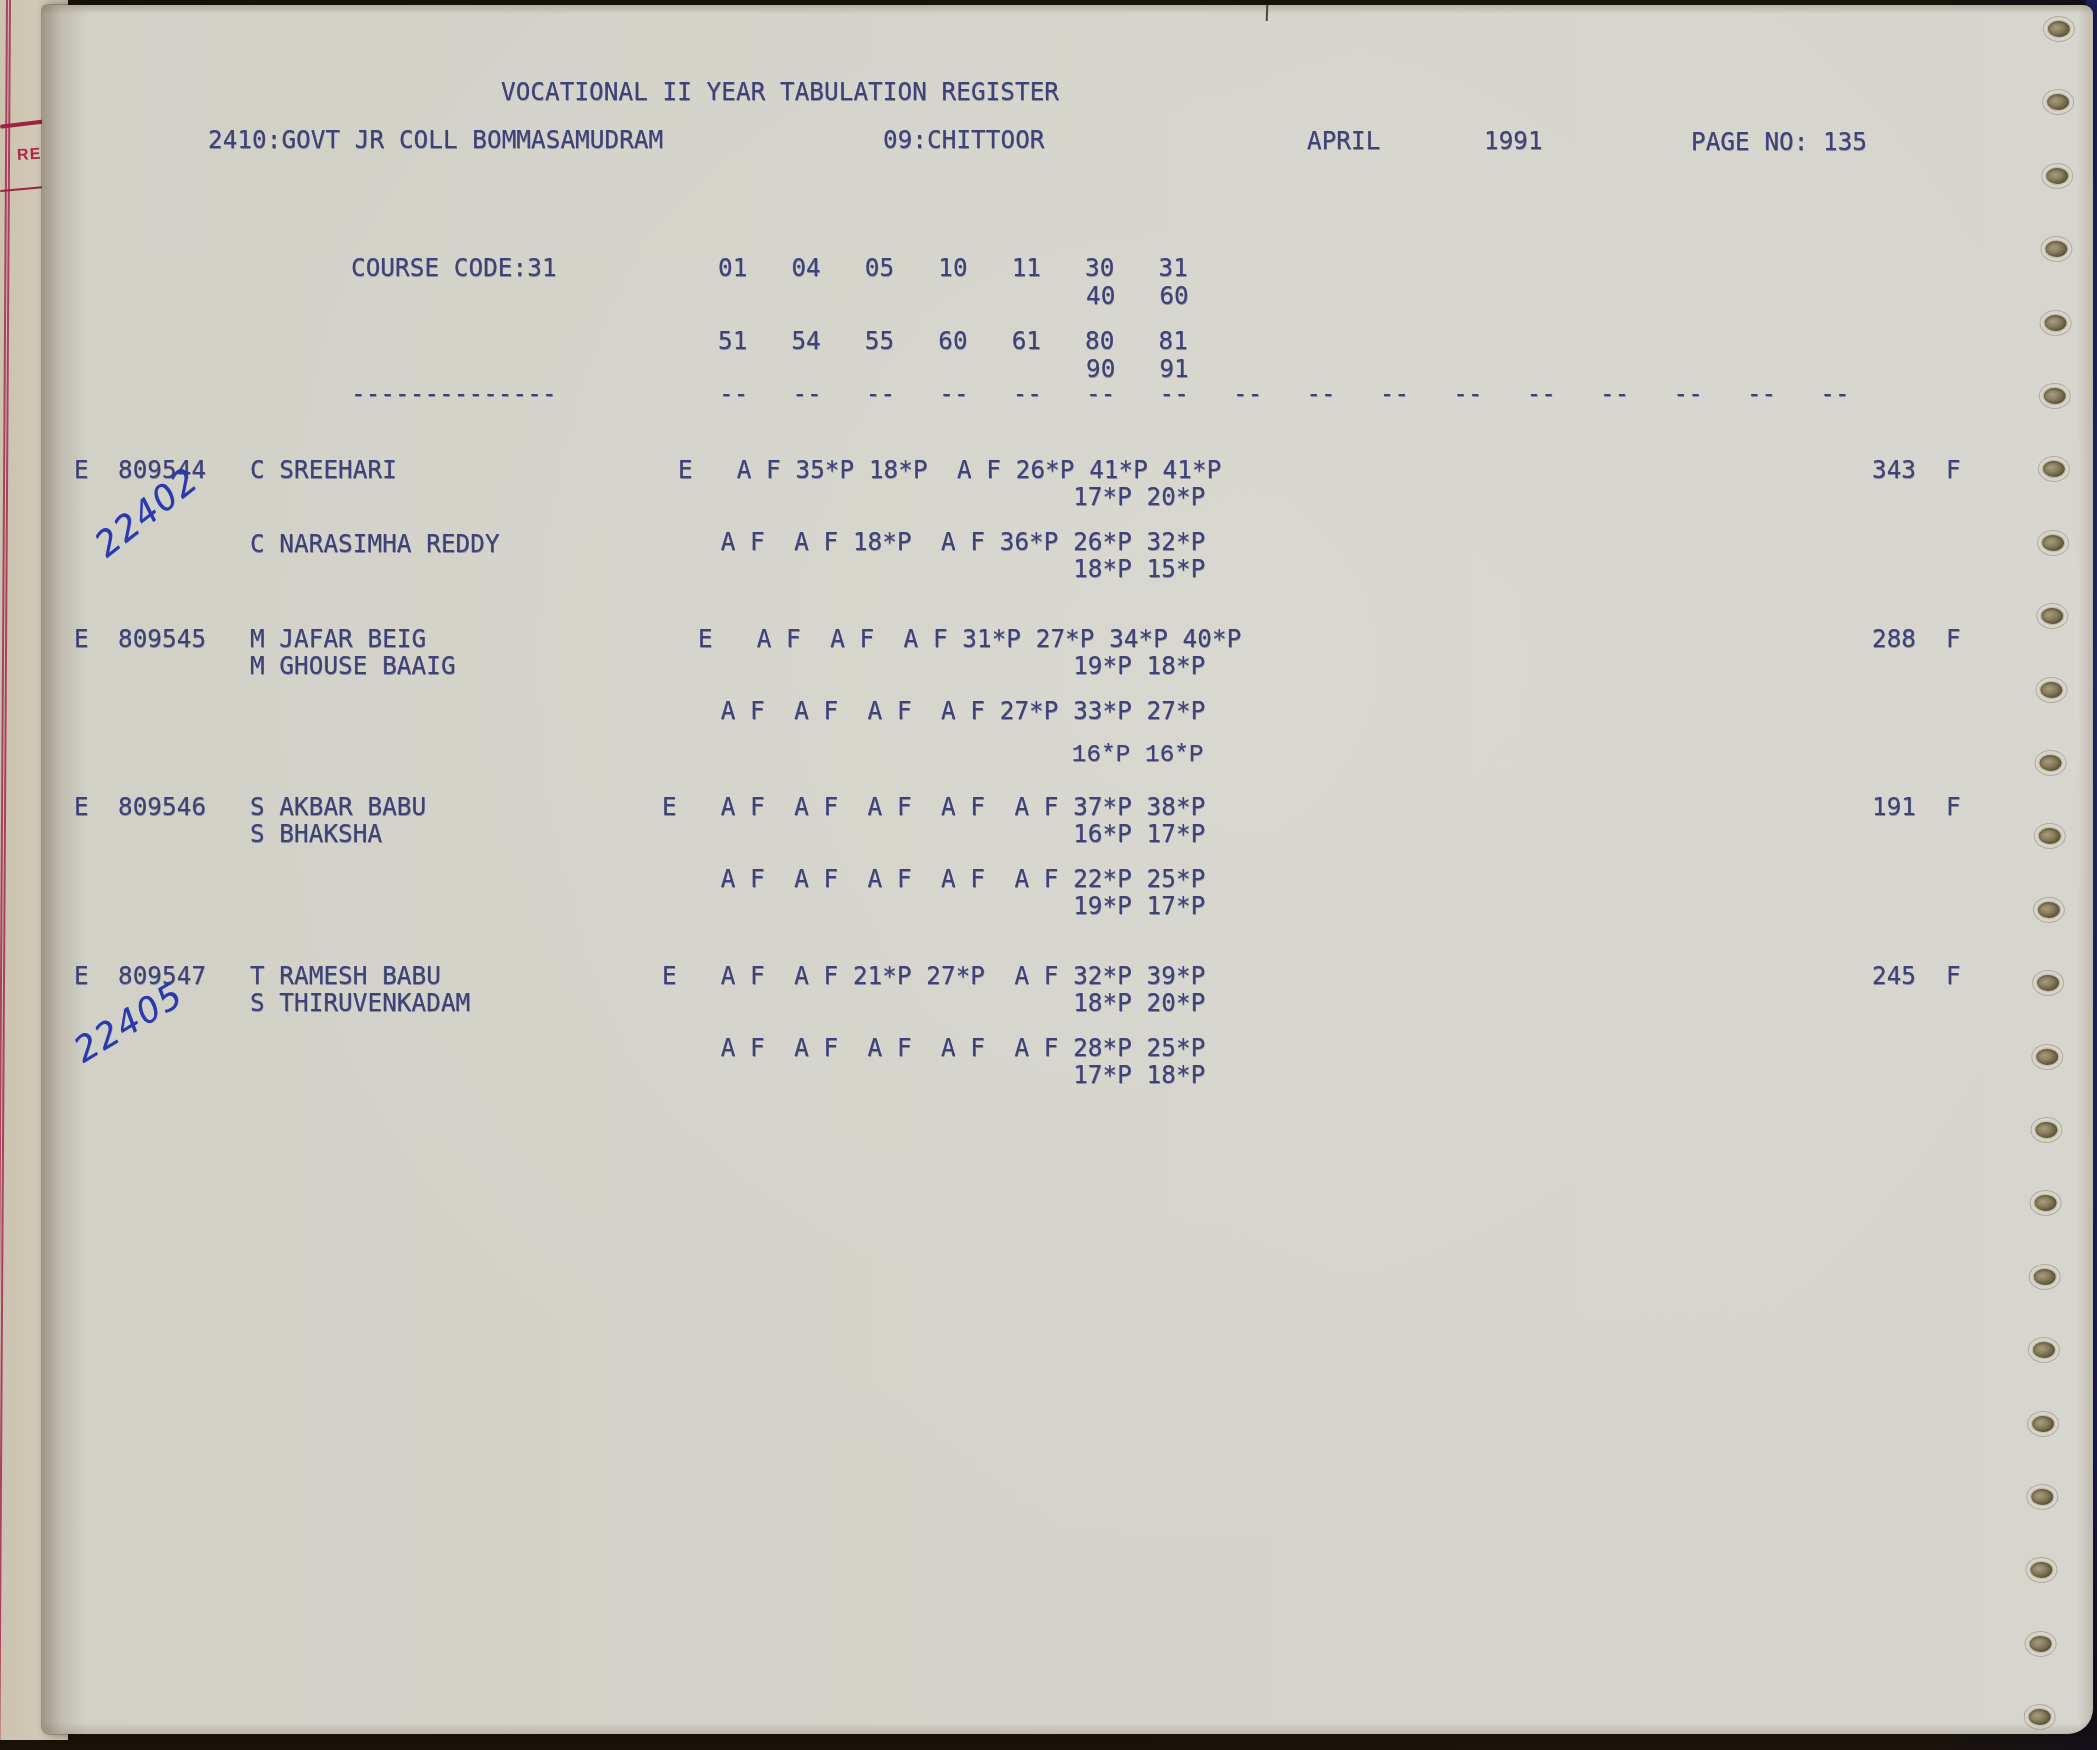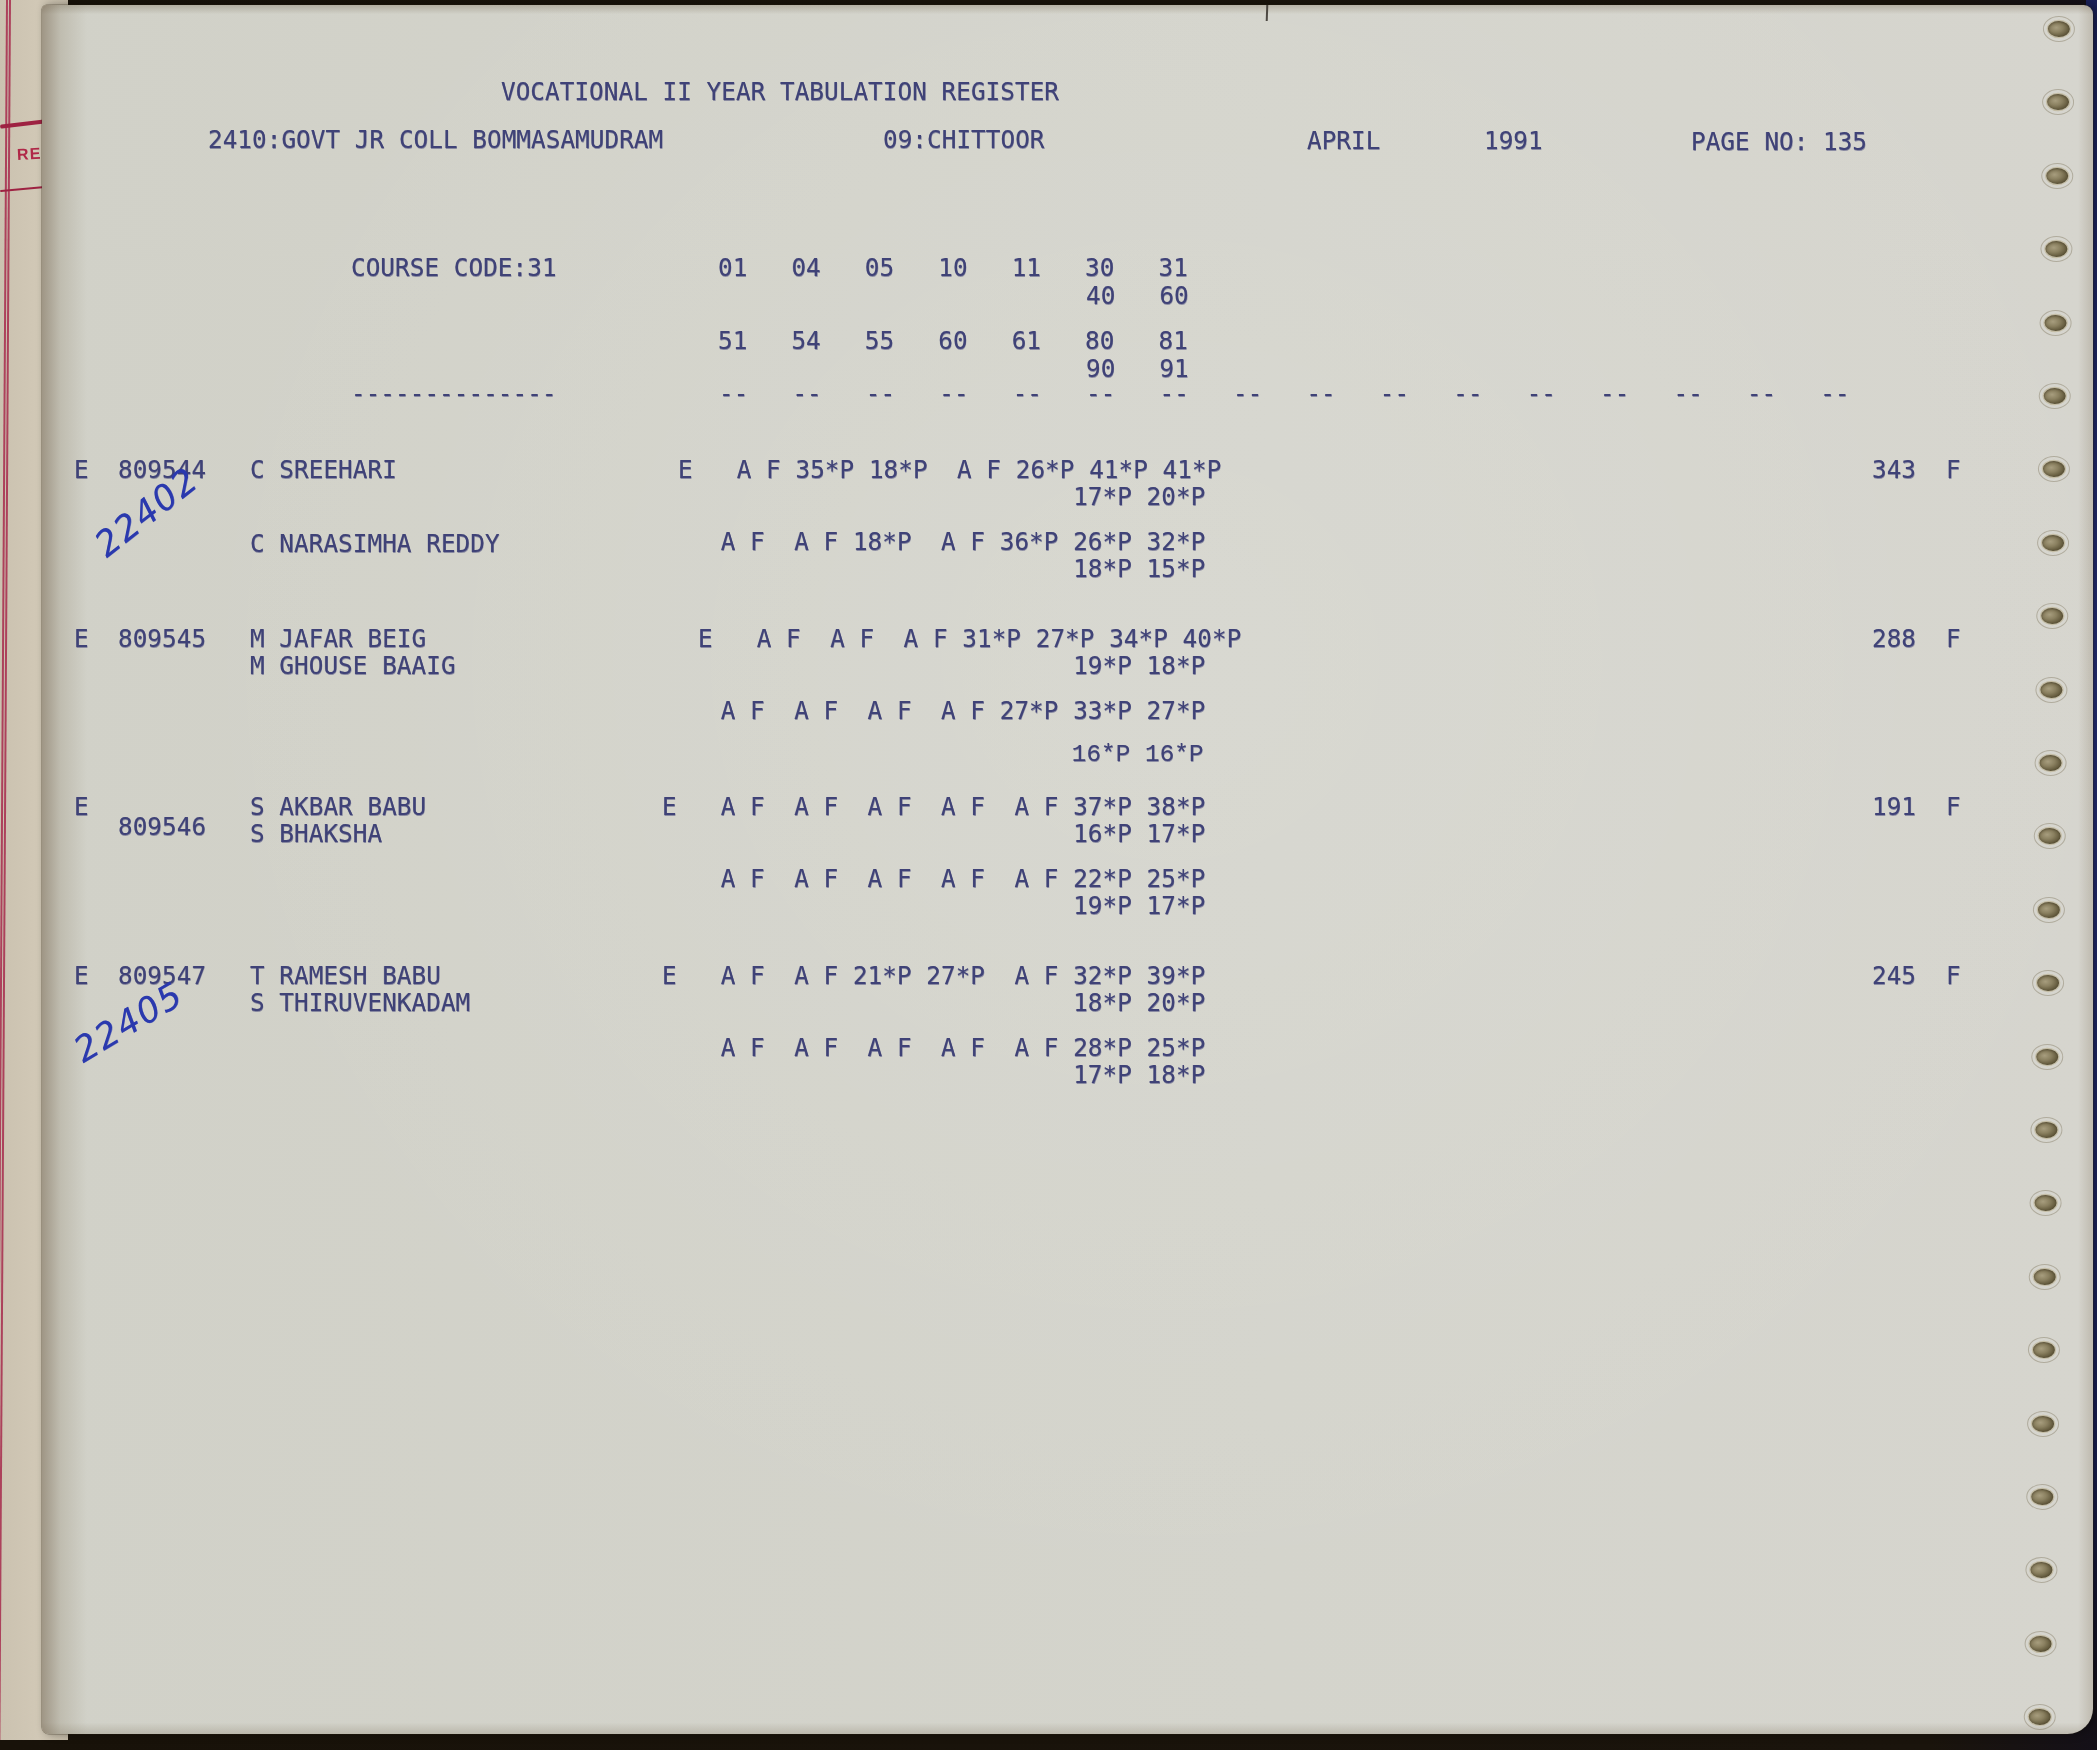--- a/index.html
+++ b/index.html
@@ -120,21 +120,21 @@
   <div class="print" style="left:698px;top:626px;">E   A F  A F  A F 31*P 27*P 34*P 40*P</div>
   <div class="print" style="left:662px;top:653px;">                            19*P 18*P</div>
   <div class="print" style="left:662px;top:698px;">    A F  A F  A F  A F 27*P 33*P 27*P</div>
   <div class="print" style="left:662px;top:742px;font-family:Liberation Mono, monospace;">                            16*P 16*P</div>
   <div class="print" style="left:1872px;top:626px;">288</div>
   <div class="print" style="left:1946px;top:626px;">F</div>
 </div>
 
 <div>
   <div class="print" style="left:74px;top:794px;">E</div>
-  <div class="print" style="left:118px;top:794px;margin-top:20px;">809546</div>
+  <div class="print" style="left:118px;top:794px;">809546</div>
   <div class="print" style="left:250px;top:794px;">S AKBAR BABU</div>
   <div class="print" style="left:250px;top:821px;">S BHAKSHA</div>
   <div class="print" style="left:662px;top:794px;">E   A F  A F  A F  A F  A F 37*P 38*P</div>
   <div class="print" style="left:662px;top:821px;">                            16*P 17*P</div>
   <div class="print" style="left:662px;top:866px;">    A F  A F  A F  A F  A F 22*P 25*P</div>
   <div class="print" style="left:662px;top:893px;">                            19*P 17*P</div>
   <div class="print" style="left:1872px;top:794px;">191</div>
   <div class="print" style="left:1946px;top:794px;">F</div>
 </div>
 

